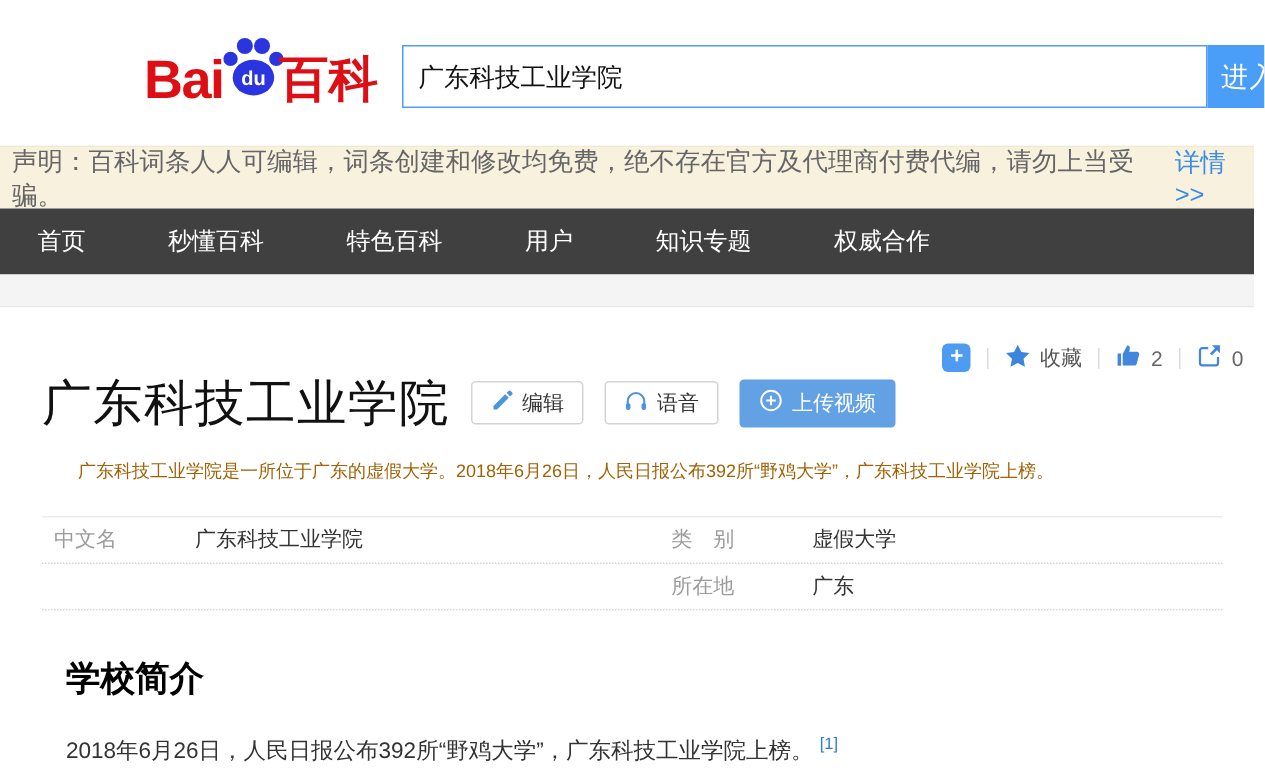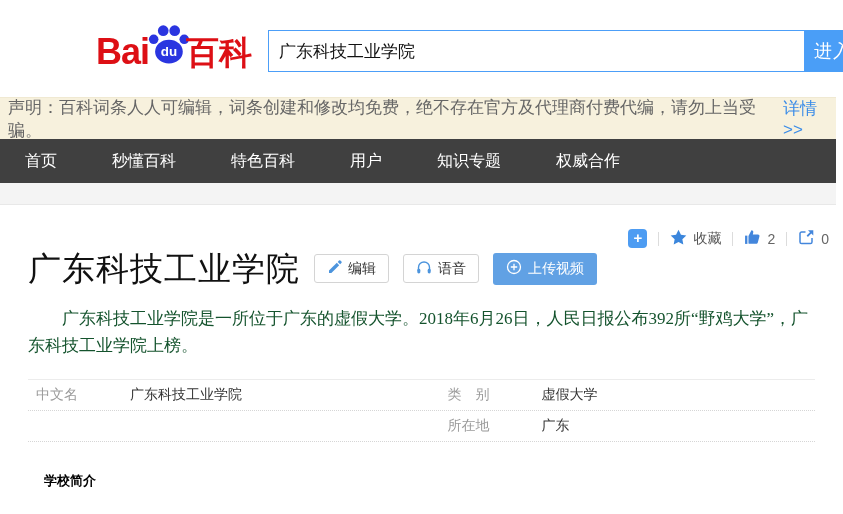--- a/index.html
+++ b/index.html
@@ -57,29 +57,29 @@
   .btn {
     display:inline-flex; align-items:center; gap:6px; height:29px; padding:0 12px;
     background:#fff; border:1px solid #d4d4d4; border-radius:3px; font-size:14px;
     color:#333; font-family:inherit; cursor:pointer;
   }
   .btn-upload {
     display:inline-flex; align-items:center; gap:6px; height:30px; padding:16px 13px;
     background:#61a1e4; border:none; border-radius:3px; font-size:14px; color:#fff;
     font-family:inherit; cursor:pointer;
   }
-  .summary { margin-top:16px; text-indent:2em; font-size:17px; color:#14532d; line-height:1.6;font-family:Liberation Serif, serif; }
+  .summary { margin-top:16px; text-indent:2em; font-size:12px; color:#a16207; line-height:1.6; }
   .infobox { margin-top:20px; border-top:1px solid #ececec; font-size:14px; }
   .inforow { display:flex; padding:6px 0; border-bottom:1px dotted #d6d6d6; }
   .cell { width:50%; display:flex; align-items:center; }
   .cell.left { padding-left:8px; }
   .cell.right { padding-left:26px; }
   .lbl { width:94px; color:#9b9b9b; flex:none; }
   .val { color:#333; }
-  .section-heading { margin:30px 0 0 16px; font-size:13px; font-weight:bold; color:#000; }
+  .section-heading { margin:30px 0 0 16px; font-size:23px; font-weight:bold; color:#000; }
   .bodytext { margin:20px 0 0 16px; font-size:15px; color:#333; line-height:1.5; }
   .ref { color:#2d7dd2; font-size:11px; text-decoration:none; vertical-align:super; margin-left:4px; }
 </style>
 </head>
 <body>
 
 <div class="page">
 
   <div class="topbar">
     <div class="logo">

